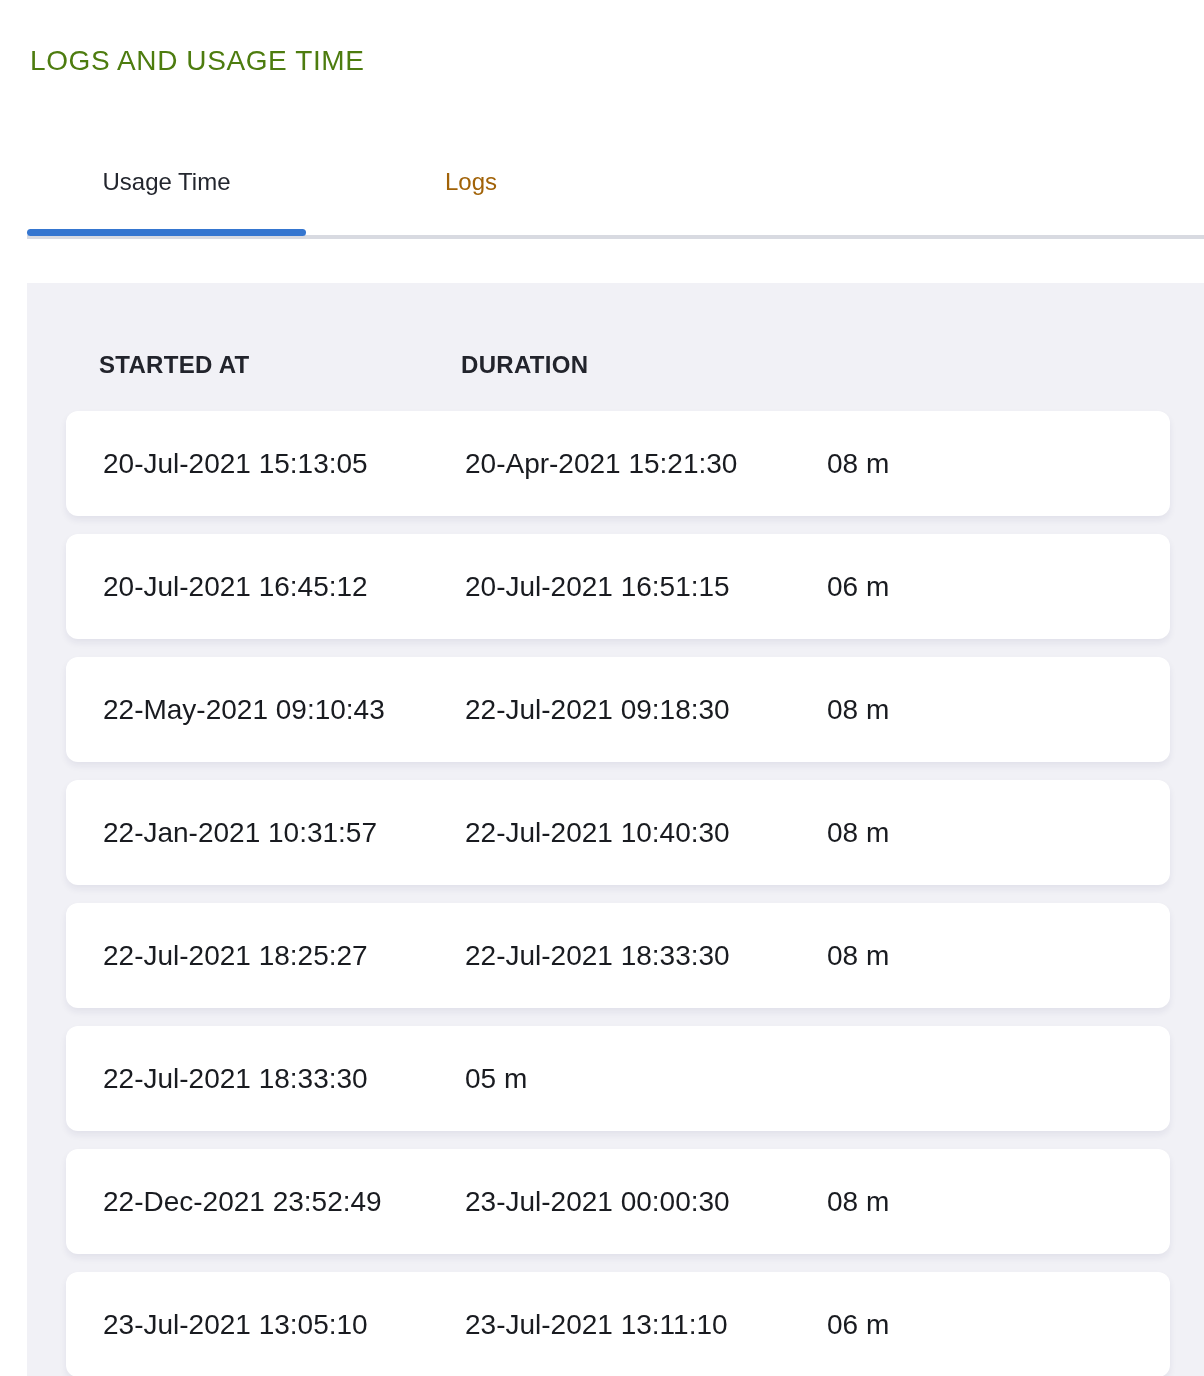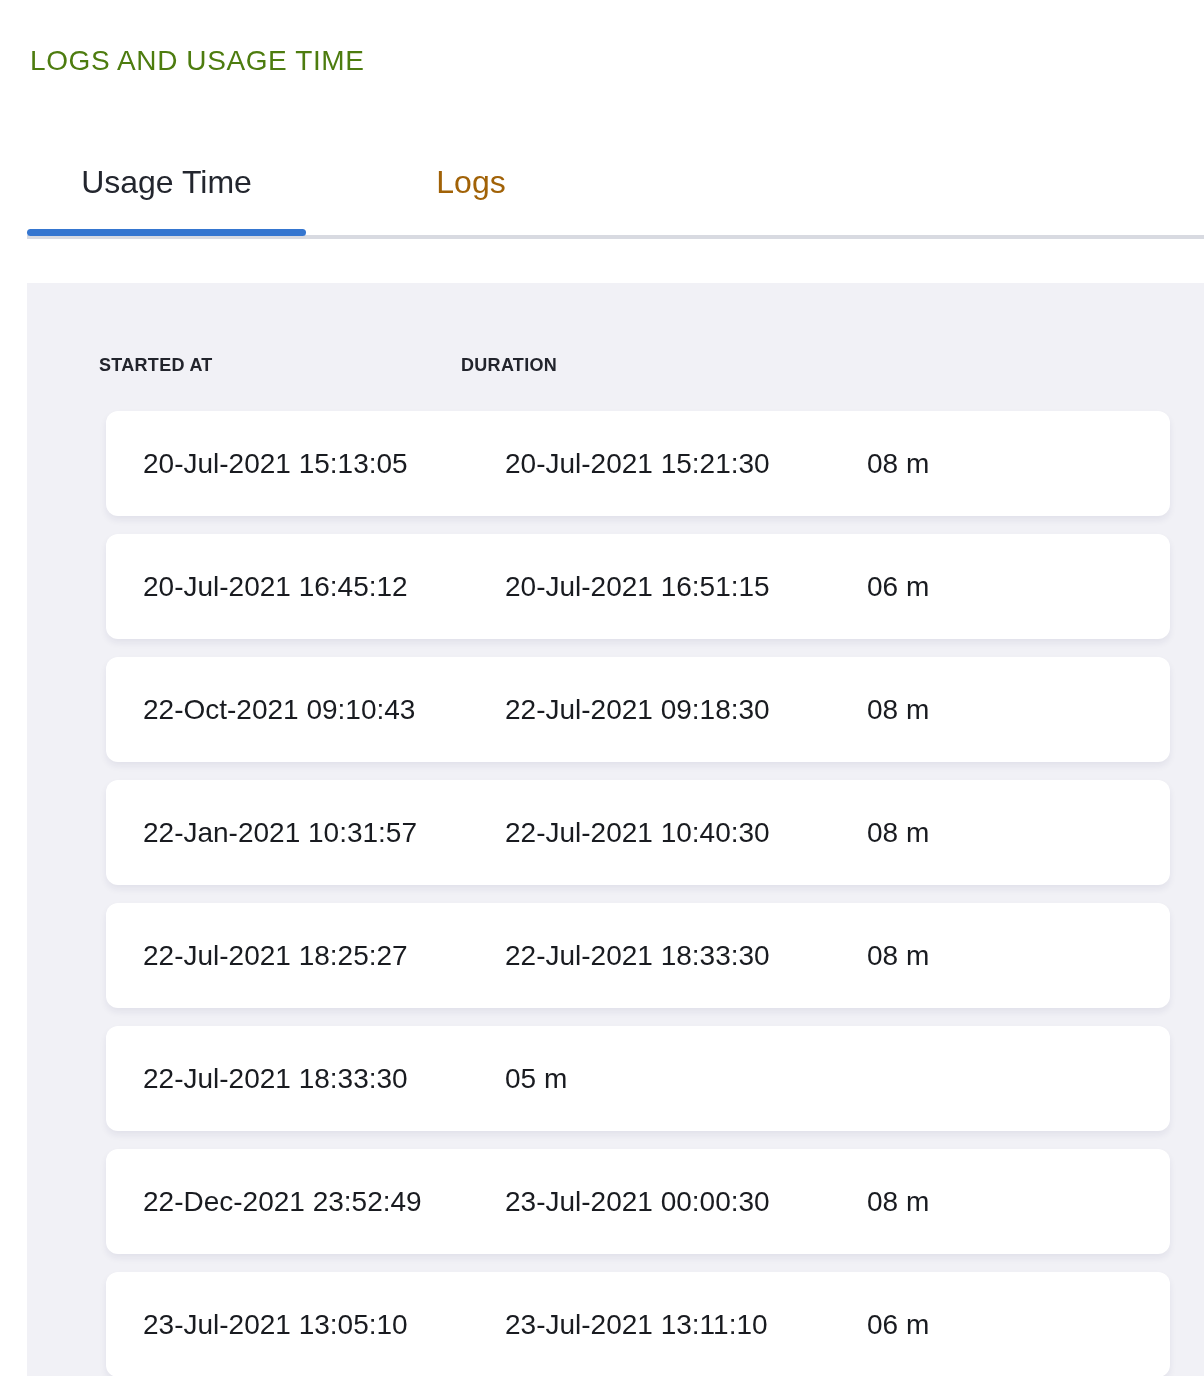--- a/index.html
+++ b/index.html
@@ -32,21 +32,21 @@
     width: 1204px;
     height: 76px;
   }
   .tab {
     position: absolute;
     top: 0;
     height: 66px;
     display: flex;
     justify-content: center;
     align-items: flex-start;
-    font-size: 32px;
+    font-size: 24px;
     line-height: 36px;
     cursor: pointer;
   }
   .tab-active {
     left: 27px;
     width: 279px;
     color: #23262e;
     font-weight: 500;
   }
   .tab-inactive {
@@ -77,21 +77,21 @@
     left: 27px;
     top: 283px;
     width: 1177px;
     height: 1093px;
     background: #f1f1f6;
   }
   .thead {
     display: grid;
     grid-template-columns: 362px 362px 1fr;
     margin: 70px 0 0 72px;
-    font-size: 18px;
+    font-size: 24px;
     line-height: 24px;
     font-weight: 700;
     color: #22242c;
     letter-spacing: 0.3px;
   }
   .rows {
     margin-top: 34px;
     padding: 0 34px 0 39px;
   }
   .row-card {
@@ -100,21 +100,20 @@
     border-radius: 12px;
     margin-bottom: 18px;
     box-shadow: 0 4px 7px rgba(35, 35, 80, 0.07);
     display: grid;
     grid-template-columns: 362px 362px 1fr;
     align-items: center;
     padding-left: 37px;
     box-sizing: border-box;
     font-size: 28px;
     color: #191b20;
-    margin-left: 40px;
   }
 </style>
 </head>
 <body>
 
 <div class="page">
 
   <div class="page-title">LOGS AND USAGE TIME</div>
 
   <div class="tabs">
@@ -126,32 +125,32 @@
 
   <div class="panel">
     <div class="thead">
       <div>STARTED AT</div>
       <div>DURATION</div>
     </div>
 
     <div class="rows">
   <div class="row-card">
     <div>20-Jul-2021 15:13:05</div>
-    <div>20-Jul-2021 15:21:30</div>
+    <div>20-Apr-2021 15:21:30</div>
     <div>08 m</div>
   </div>
 
   <div class="row-card">
     <div>20-Jul-2021 16:45:12</div>
     <div>20-Jul-2021 16:51:15</div>
     <div>06 m</div>
   </div>
 
   <div class="row-card">
-    <div>22-Oct-2021 09:10:43</div>
+    <div>22-May-2021 09:10:43</div>
     <div>22-Jul-2021 09:18:30</div>
     <div>08 m</div>
   </div>
 
   <div class="row-card">
     <div>22-Jan-2021 10:31:57</div>
     <div>22-Jul-2021 10:40:30</div>
     <div>08 m</div>
   </div>
 

